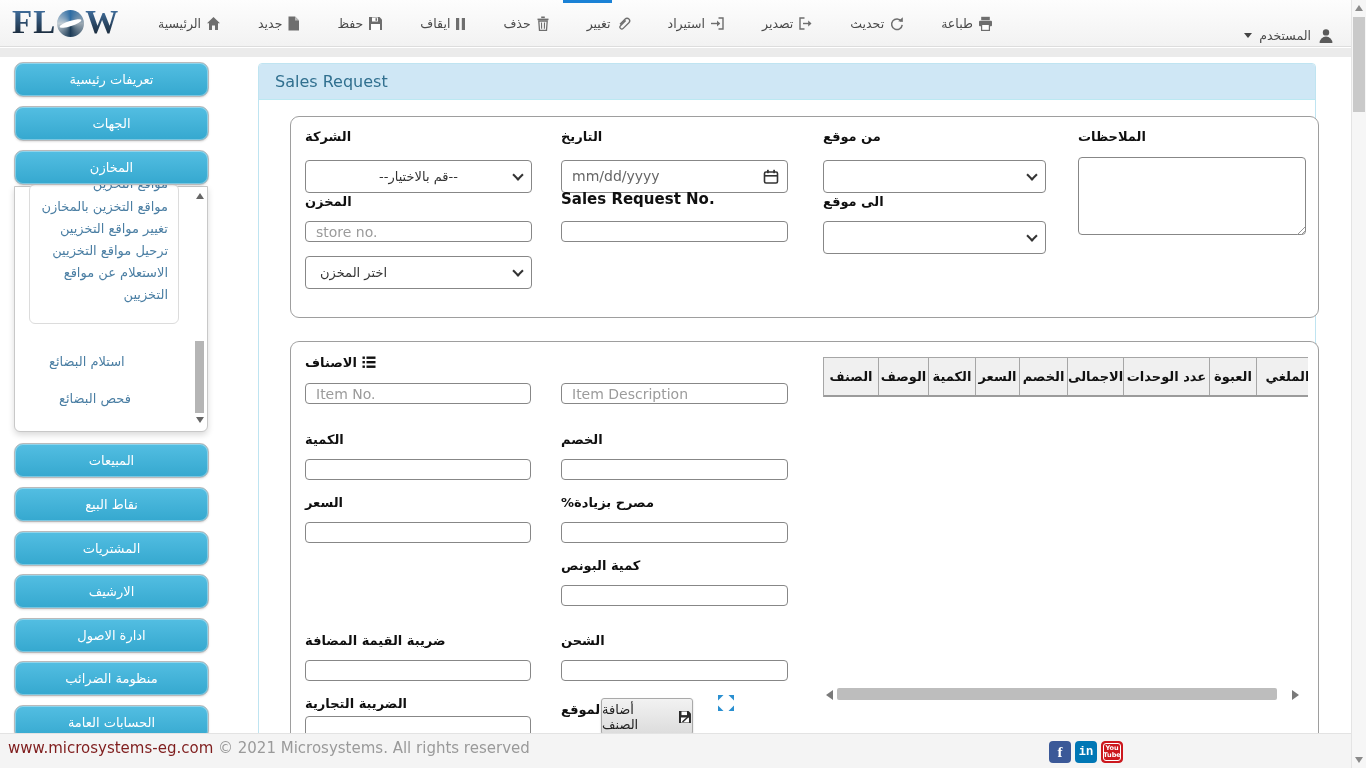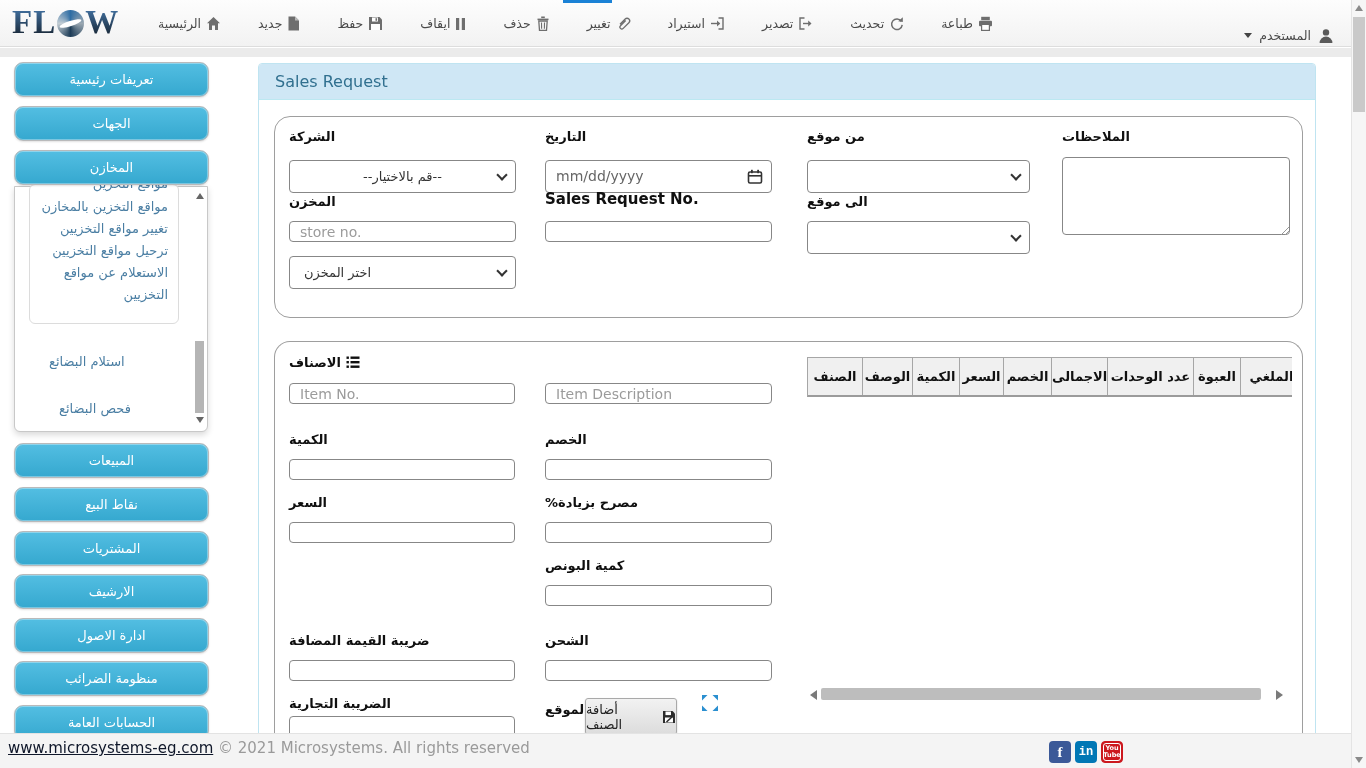--- a/index.html
+++ b/index.html
@@ -51,21 +51,21 @@
   .vsb .tri-dn { position:absolute; left:2px; bottom:6px; width:0; height:0;
     border-left:4px solid transparent; border-right:4px solid transparent; border-top:6px solid #666; }
   .vsb .thumb { position:absolute; left:1px; top:152px; width:9px; height:72px; background:#b5b5b5; }
 
   
   #panel { left:258px; top:63px; width:1058px; height:720px; background:#fff;
     border:1px solid #bfe4f1; border-radius:4px; }
   #panel-head { height:36px; background:#cfe7f5; border-bottom:1px solid #bce8f1;
     border-radius:3px 3px 0 0; color:#31708f; font-size:16px; line-height:36px; padding-left:16px; }
 
-  .fieldset { position:absolute; background:#fff; border:1px solid #9e9e9e; border-radius:16px; }
+  .fieldset { position:absolute; background:#fff; border:1px solid #9e9e9e; border-radius:9px;margin-left:16px; }
   #fs1 { left:15px; top:52px; width:1029px; height:202px; }
   #fs2 { left:15px; top:277px; width:1029px; height:440px; border-bottom:none; }
 
   .flabel { position:absolute; font-size:13px; font-weight:bold; color:#101010; white-space:nowrap; }
   .flabel-en { position:absolute; font-size:15px; font-weight:bold; color:#101010; }
   .inp { position:absolute; height:21px; border:1px solid #878787; border-radius:4px;
     background:#fff; font-size:14px; color:#333; padding:0 10px;
     font-family:"DejaVu Sans","Liberation Sans",sans-serif; }
   input.inp::placeholder { color:#9b9b9b; opacity:1; }
   .sel { position:absolute; height:33px; border:1px solid #878787; border-radius:4px;
@@ -97,21 +97,21 @@
   #add-item-btn { position:absolute; left:310px; top:356px; width:92px; height:37px;
     background:linear-gradient(#f2f2f2,#dcdcdc); border:1px solid #a9a9a9; border-radius:3px;
     box-shadow:0 1px 2px rgba(0,0,0,.2); font-size:13px; color:#222; cursor:pointer;
     display:flex; align-items:center; justify-content:center; gap:4px; z-index:5; }
   #expand-icon { position:absolute; left:426px; top:352px; cursor:pointer; z-index:6; }
 
   
   #footer { left:0; top:733px; width:1366px; height:35px; background:#f4f4f4;
     border-top:1px solid #e3e3e3; z-index:50; }
   #footer-left { position:absolute; left:8px; top:5px; font-size:15px; color:#9a9a9a; }
-  #footer-left a { color:#0f172a; text-decoration:underline; cursor:pointer; }
+  #footer-left a { color:#7f1d1d; cursor:pointer; }
   #social { position:absolute; left:1049px; top:7px; display:flex; gap:4px; }
   .soc { width:22px; height:22px; border-radius:4px; color:#fff; cursor:pointer;
     display:flex; align-items:center; justify-content:center; font-weight:bold; }
   .fb { background:#3b5998; font-size:15px; font-family:"Liberation Serif",serif; }
   .li { background:#0077b5; font-size:12px;font-family:Liberation Mono, monospace; }
   .yt { background:#cc181e; flex-direction:column; font-size:6.5px; line-height:7px;
     border:1px solid #cc181e; }
   .yt .ytin { border:1px solid #fff; border-radius:3px; width:18px; height:18px;
     display:flex; flex-direction:column; align-items:center; justify-content:center; }
 
@@ -234,21 +234,21 @@
   <div id="submenu-box">
     <div class="smclip">
         <span>مواقع التخزين</span>
       </div>
     <div class="smlink">مواقع التخزين بالمخازن</div>
     <div class="smlink">تغيير مواقع التخزيين</div>
     <div class="smlink">ترحيل مواقع التخزيين</div>
     <div class="smlink">الاستعلام عن مواقع التخزيين</div>
   </div>
   <div class="smextra" style="left:34px; top:167px;">استلام البضائع</div>
-  <div class="smextra" style="left:44px; top:214px;">فحص البضائع</div>
+  <div class="smextra" style="left:44px; top:204px;">فحص البضائع</div>
   <div class="vsb">
     <span class="tri-up"></span>
     <span class="thumb"></span>
     <span class="tri-dn"></span>
   </div>
 </div>
 
 <div class="sbtn" style="top:443px">المبيعات</div>
 <div class="sbtn" style="top:487px">نقاط البيع</div>
 <div class="sbtn" style="top:531px">المشتريات</div>

